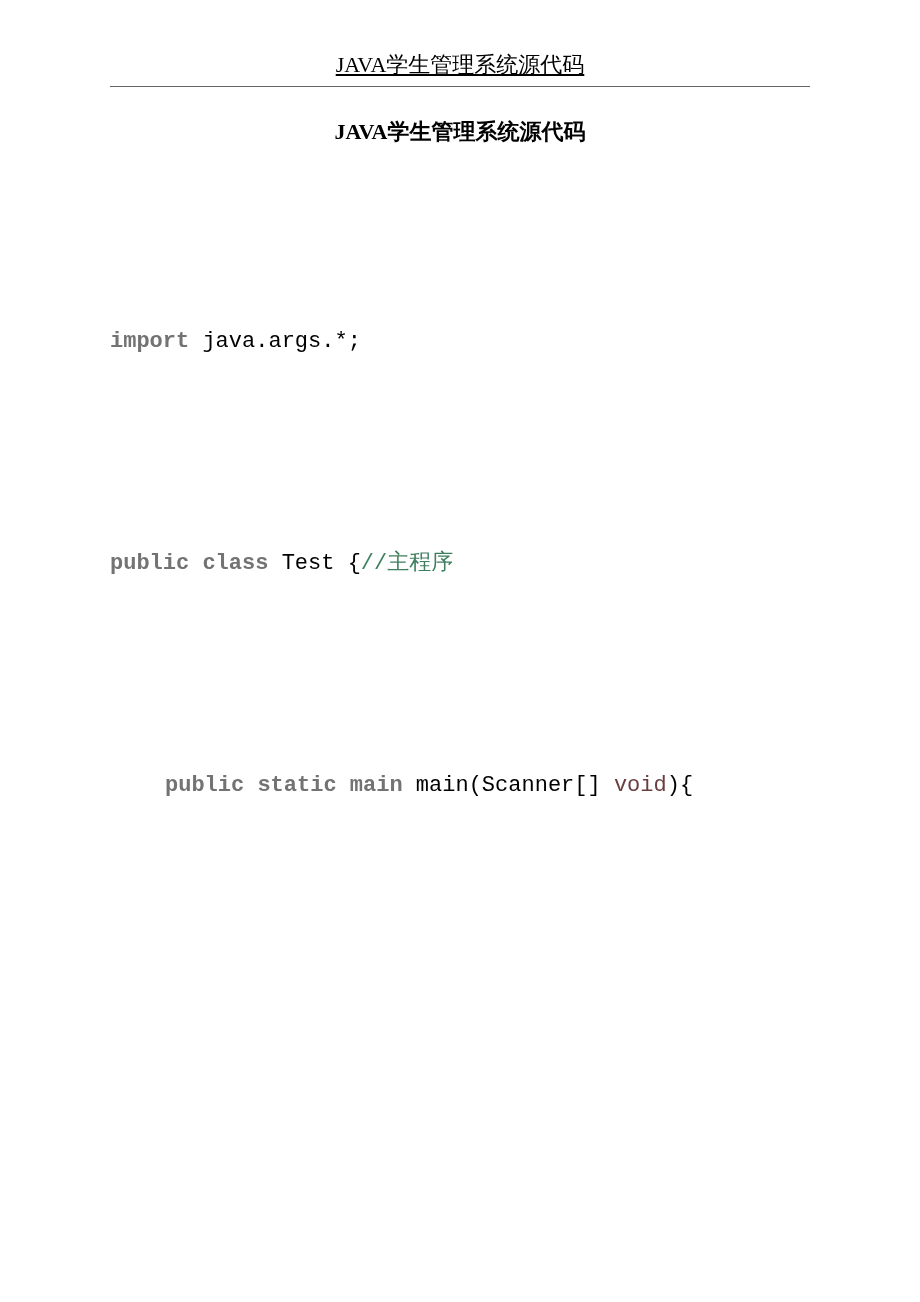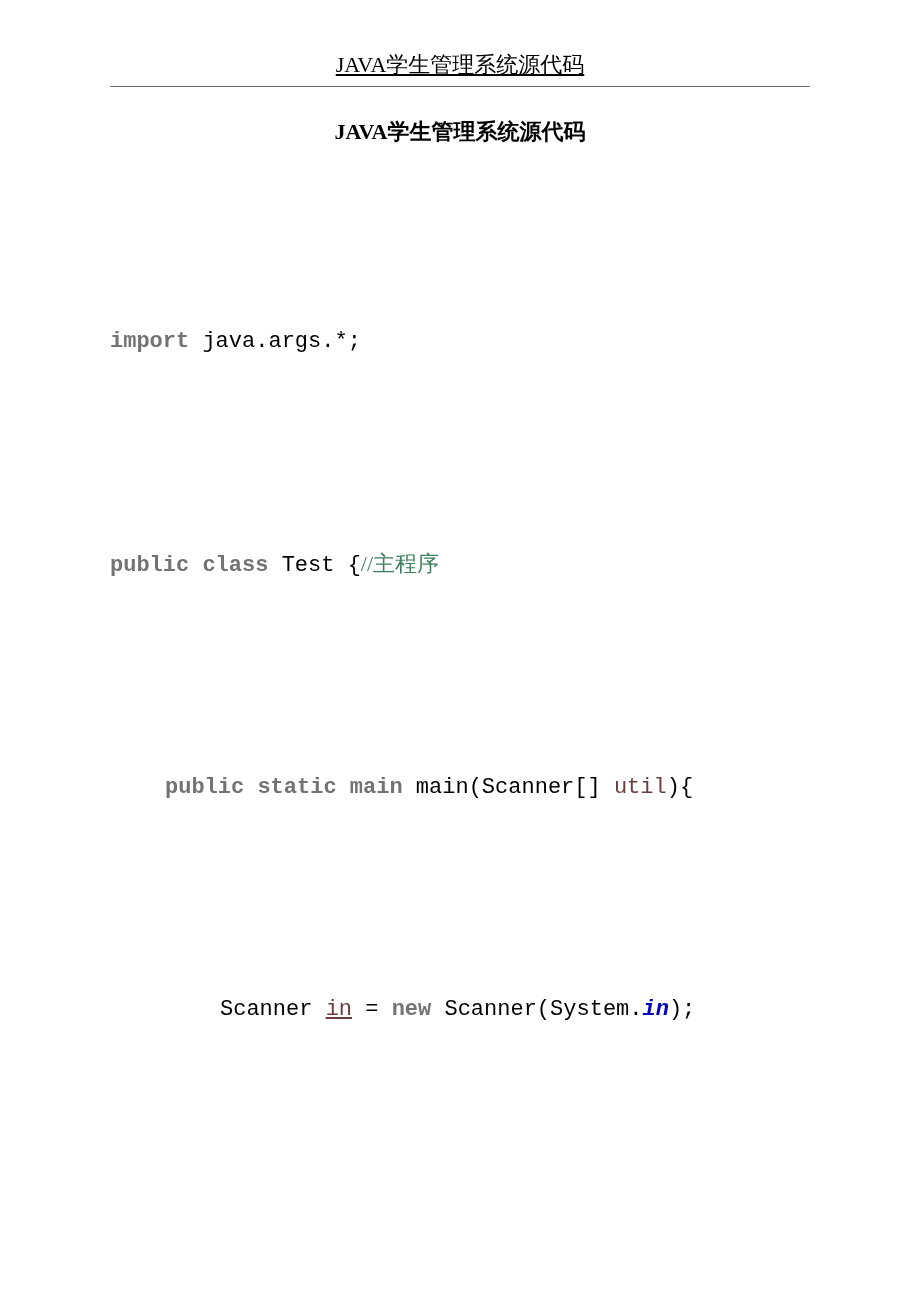--- a/index.html
+++ b/index.html
@@ -41,21 +41,21 @@
     margin-bottom: 80px;
   }
   .code {
     font-family: "Consolas", "Courier New", monospace, "SimSun";
     font-size: 22px;
     line-height: 1.9;
     color: #000;
     white-space: pre-wrap;
   }
   .kw { color: #737373; font-weight: bold; }
-  .cm { color: #3f7f5f; font-family: Liberation Serif, serif; }
+  .cm { color: #3f7f5f; font-family: Liberation Mono, monospace; }
   .fld { color: #0000c0; font-style: italic; font-weight: bold; }
   .var { color: #6a3e3e; }
   .underline { text-decoration: underline; }
   .para { margin-bottom: 55px; }
   .indent1 { padding-left: 55px; }
   .indent2 { padding-left: 110px; }
 </style>
 </head>
 <body>
 
@@ -65,23 +65,22 @@
   <hr class="hr">
 
   <div class="doc-title">JAVA学生管理系统源代码</div>
 
 
   <div class="code">
     <div class="para"><span class="kw">import</span><span> java.args.*;</span></div>
 
     <div class="para"><span class="kw">public</span> <span class="kw">class</span><span> Test {</span><span class="cm">//主程序</span></div>
 
-    <div class="para indent1"><span class="kw">public</span> <span class="kw">static</span> <span class="kw">main</span><span> main(Scanner[] </span><span class="var">util</span><span>){</span></div>
+    <div class="para indent1"><span class="kw">public</span> <span class="kw">static</span> <span class="kw">main</span><span> main(Scanner[] </span><span class="var">void</span><span>){</span></div>
 
-    <div class="para indent2"><span>Scanner </span><span class="var underline">in</span><span> = </span><span class="kw">new</span><span> Scanner(System.</span><span class="fld">in</span><span>);</span></div>
 
     
 
     
 
     
   </div>
 
 </div>
 

